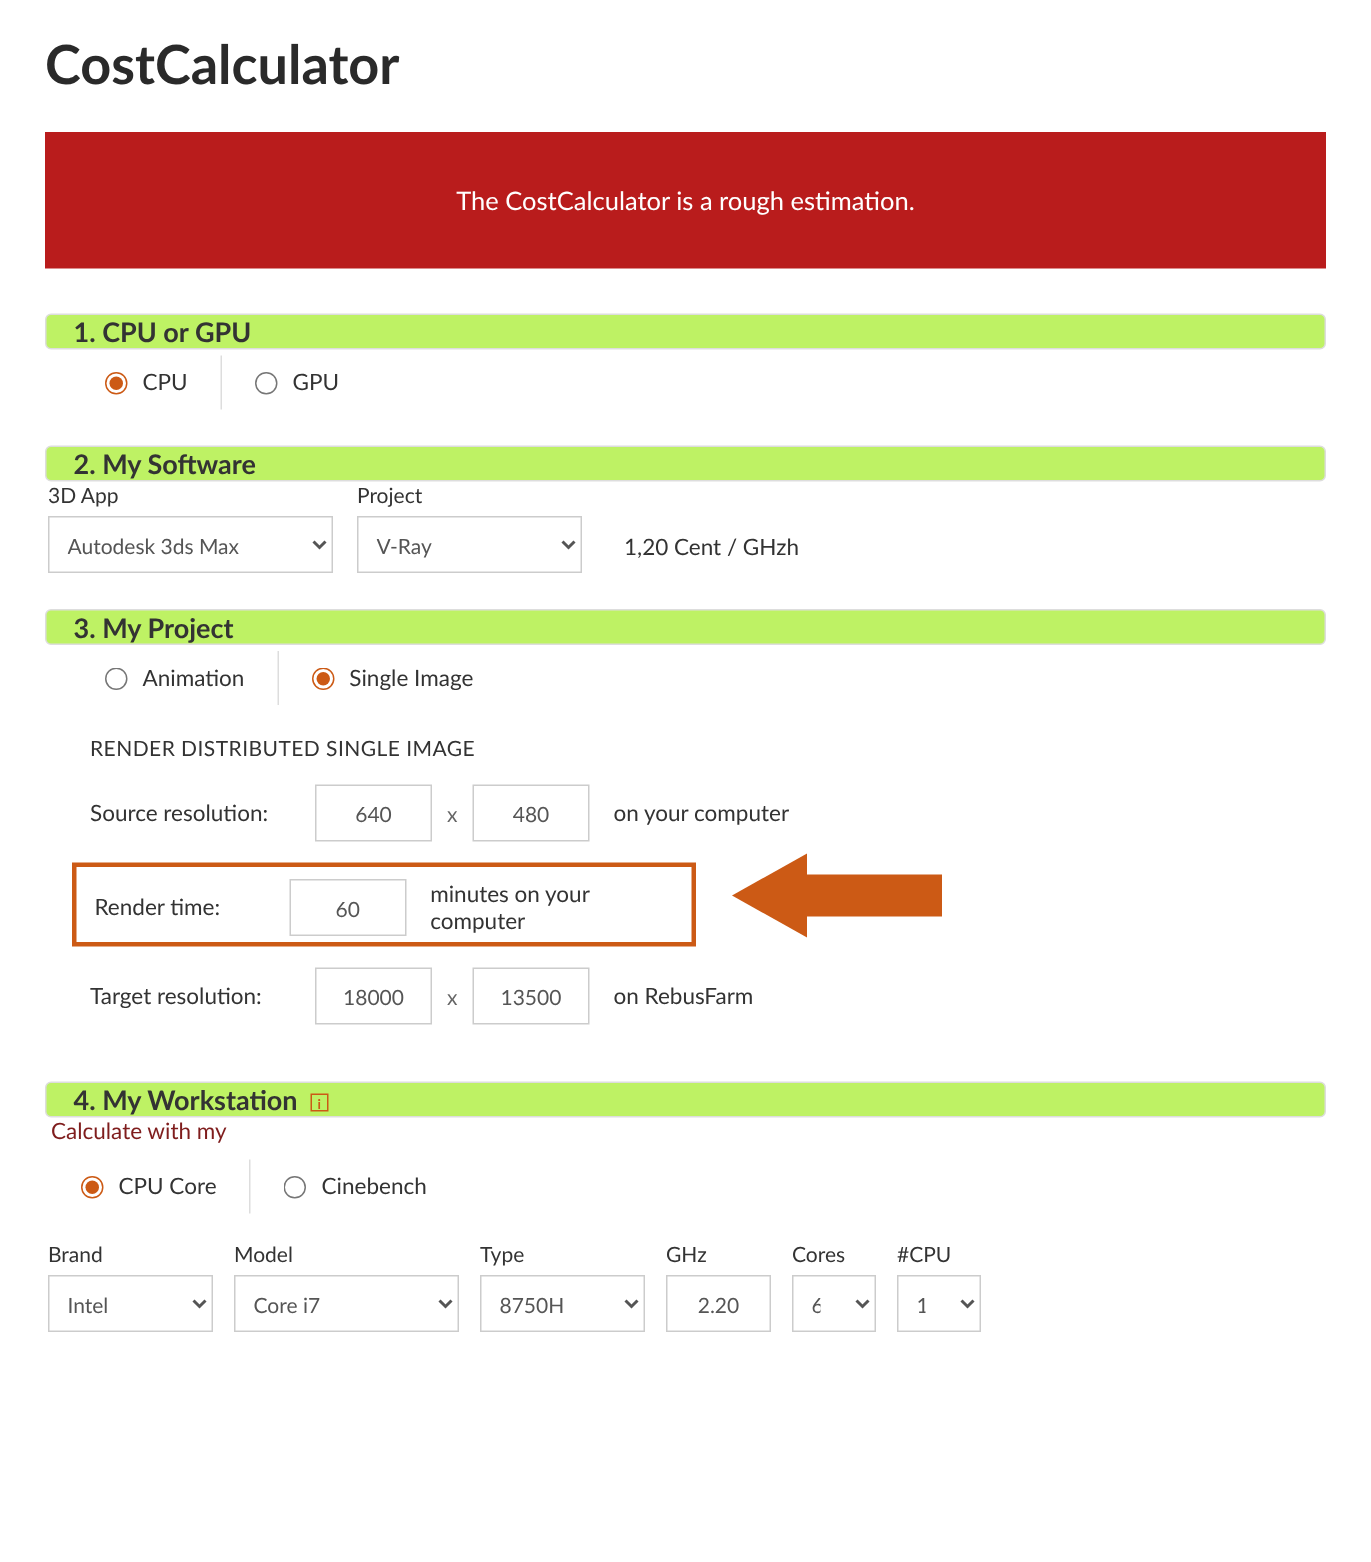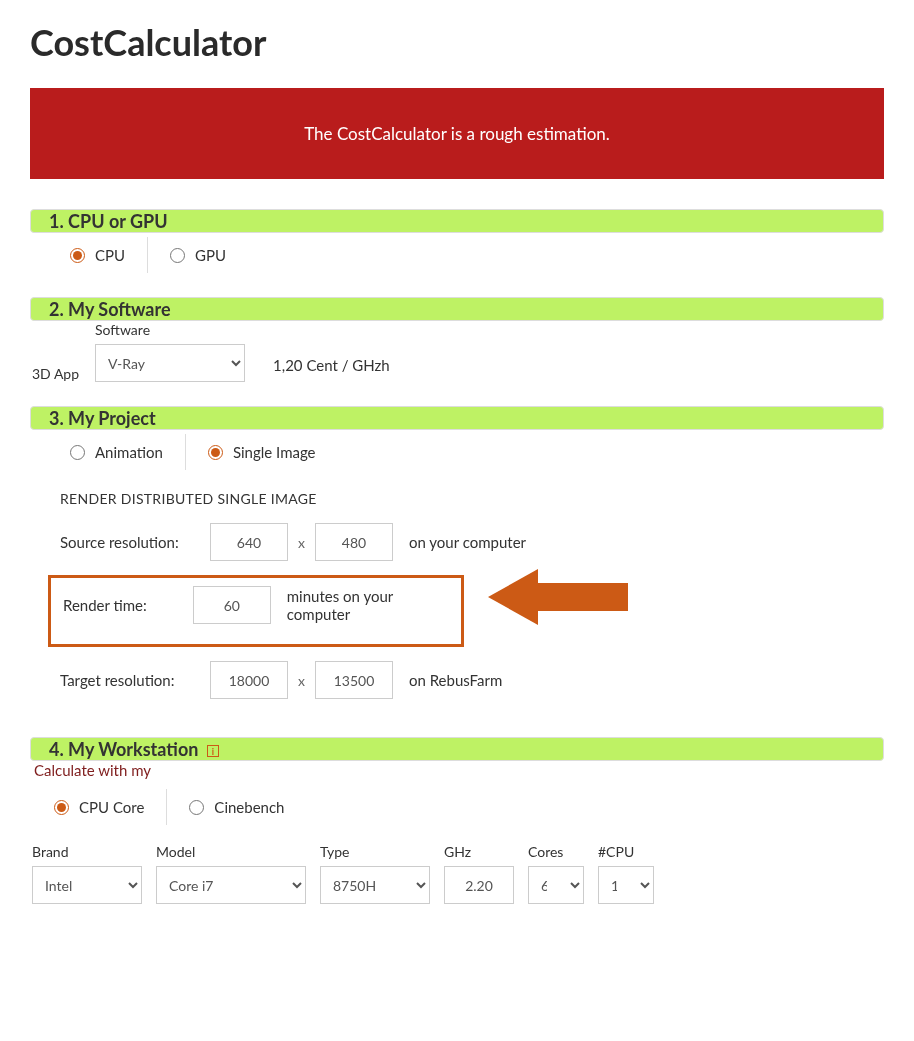--- a/index.html
+++ b/index.html
@@ -19,21 +19,21 @@
 select { padding-right: 20px; }
 .select-3dapp { width: 190px; }
 .select-renderer { width: 150px; }
 .price-text { font-size: 15px; color: #333; padding-bottom: 8px; padding-left: 12px; }
 .subhead { font-size: 14px; color: #333; margin: 10px 0 16px 12px; letter-spacing: 0.3px; }
 .grid-row { display: flex; align-items: center; gap: 10px; margin-bottom: 14px; padding-left: 12px; }
 .grid-label { width: 140px; font-size: 15px; color: #333; }
 .num-input { width: 78px; text-align: center; }
 .sep-x { font-size: 14px; color: #666; }
 .suffix-text { font-size: 15px; color: #333; margin-left: 6px; }
-.highlight-box { border: 3px solid #cc5a15; padding: 8px 12px 20px 12px; margin-left: 0; margin-bottom: 10px; display: flex; align-items: center; gap: 10px; width: 416px; position: relative; }
+.highlight-box { border: 3px solid #cc5a15; padding: 8px 12px 4px 12px; margin-left: 0; margin-bottom: 10px; display: flex; align-items: center; gap: 10px; width: 416px; position: relative; }
 .highlight-box .grid-label { width: 128px; }
 .arrow-wrap { position: absolute; left: 440px; top: -6px; }
 .arrow { position: relative; width: 140px; height: 56px; }
 .arrow-body { position: absolute; left: 50px; top: 14px; width: 90px; height: 28px; background: #cc5a15; }
 .arrow-head { position: absolute; left: 0; top: 0; width: 0; height: 0; border-top: 28px solid transparent; border-bottom: 28px solid transparent; border-right: 50px solid #cc5a15; }
 .info-icon { display: inline-block; width: 12px; height: 12px; border: 1px solid #cc5a15; color: #cc5a15; font-size: 9px; line-height: 11px; text-align: center; vertical-align: 1px; margin-left: 4px; font-weight: bold; }
 .calc-label { font-size: 15px; color: #7f1d1d; margin-bottom: 10px; padding-left: 2px; }
 .ws-row { display: flex; align-items: flex-end; gap: 14px; margin-top: 8px; }
 .ws-col { display: flex; flex-direction: column; gap: 6px; }
 .ws-label { font-size: 14px; color: #333; }
@@ -66,23 +66,26 @@
       <span>GPU</span>
     </label>
   </div>
 </div>
 
 <div class="section-header">2. My Software</div>
 <div class="section-body" style="padding-left:2px;">
   <div class="field-row">
     <div class="field-col">
       <span class="field-label">3D App</span>
+      <select class="select-3dapp">
+        <option>Autodesk 3ds Max</option>
+      </select>
     </div>
     <div class="field-col">
-      <span class="field-label">Software</span>
+      <span class="field-label">Project</span>
       <select class="select-renderer">
         <option>V-Ray</option>
       </select>
     </div>
     <span class="price-text">1,20 Cent / GHzh</span>
   </div>
 </div>
 
 <div class="section-header">3. My Project</div>
 <div class="section-body">

